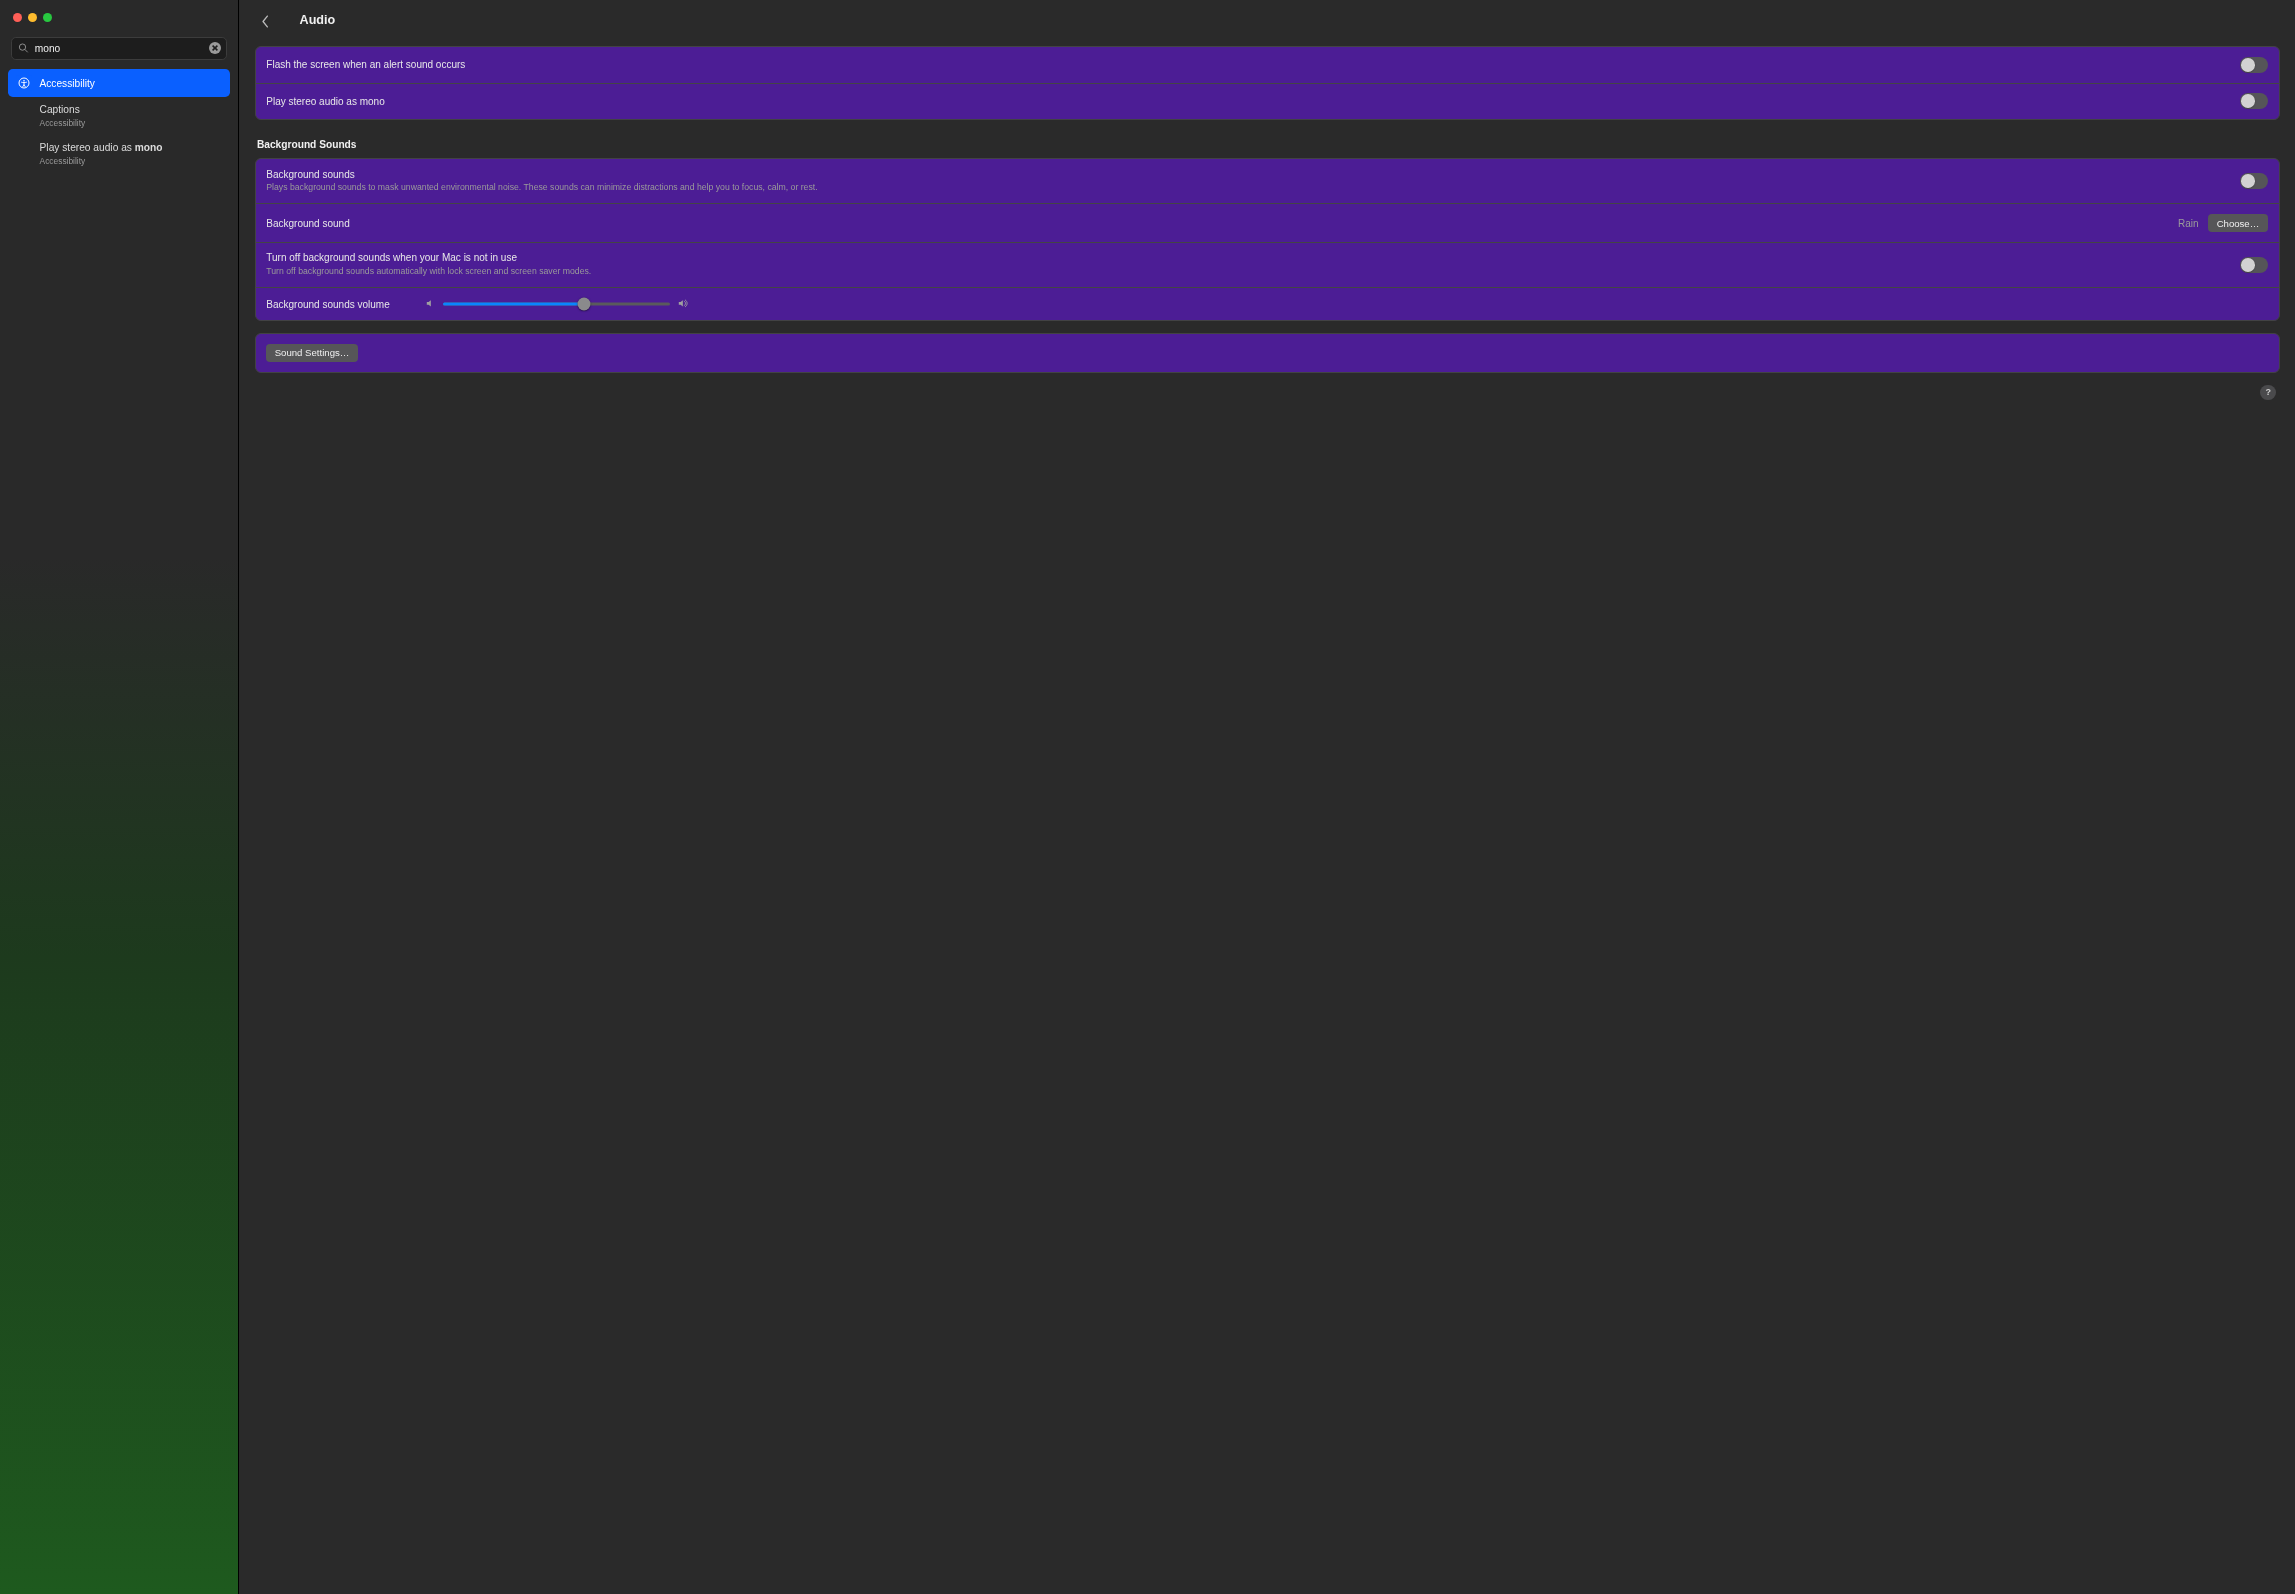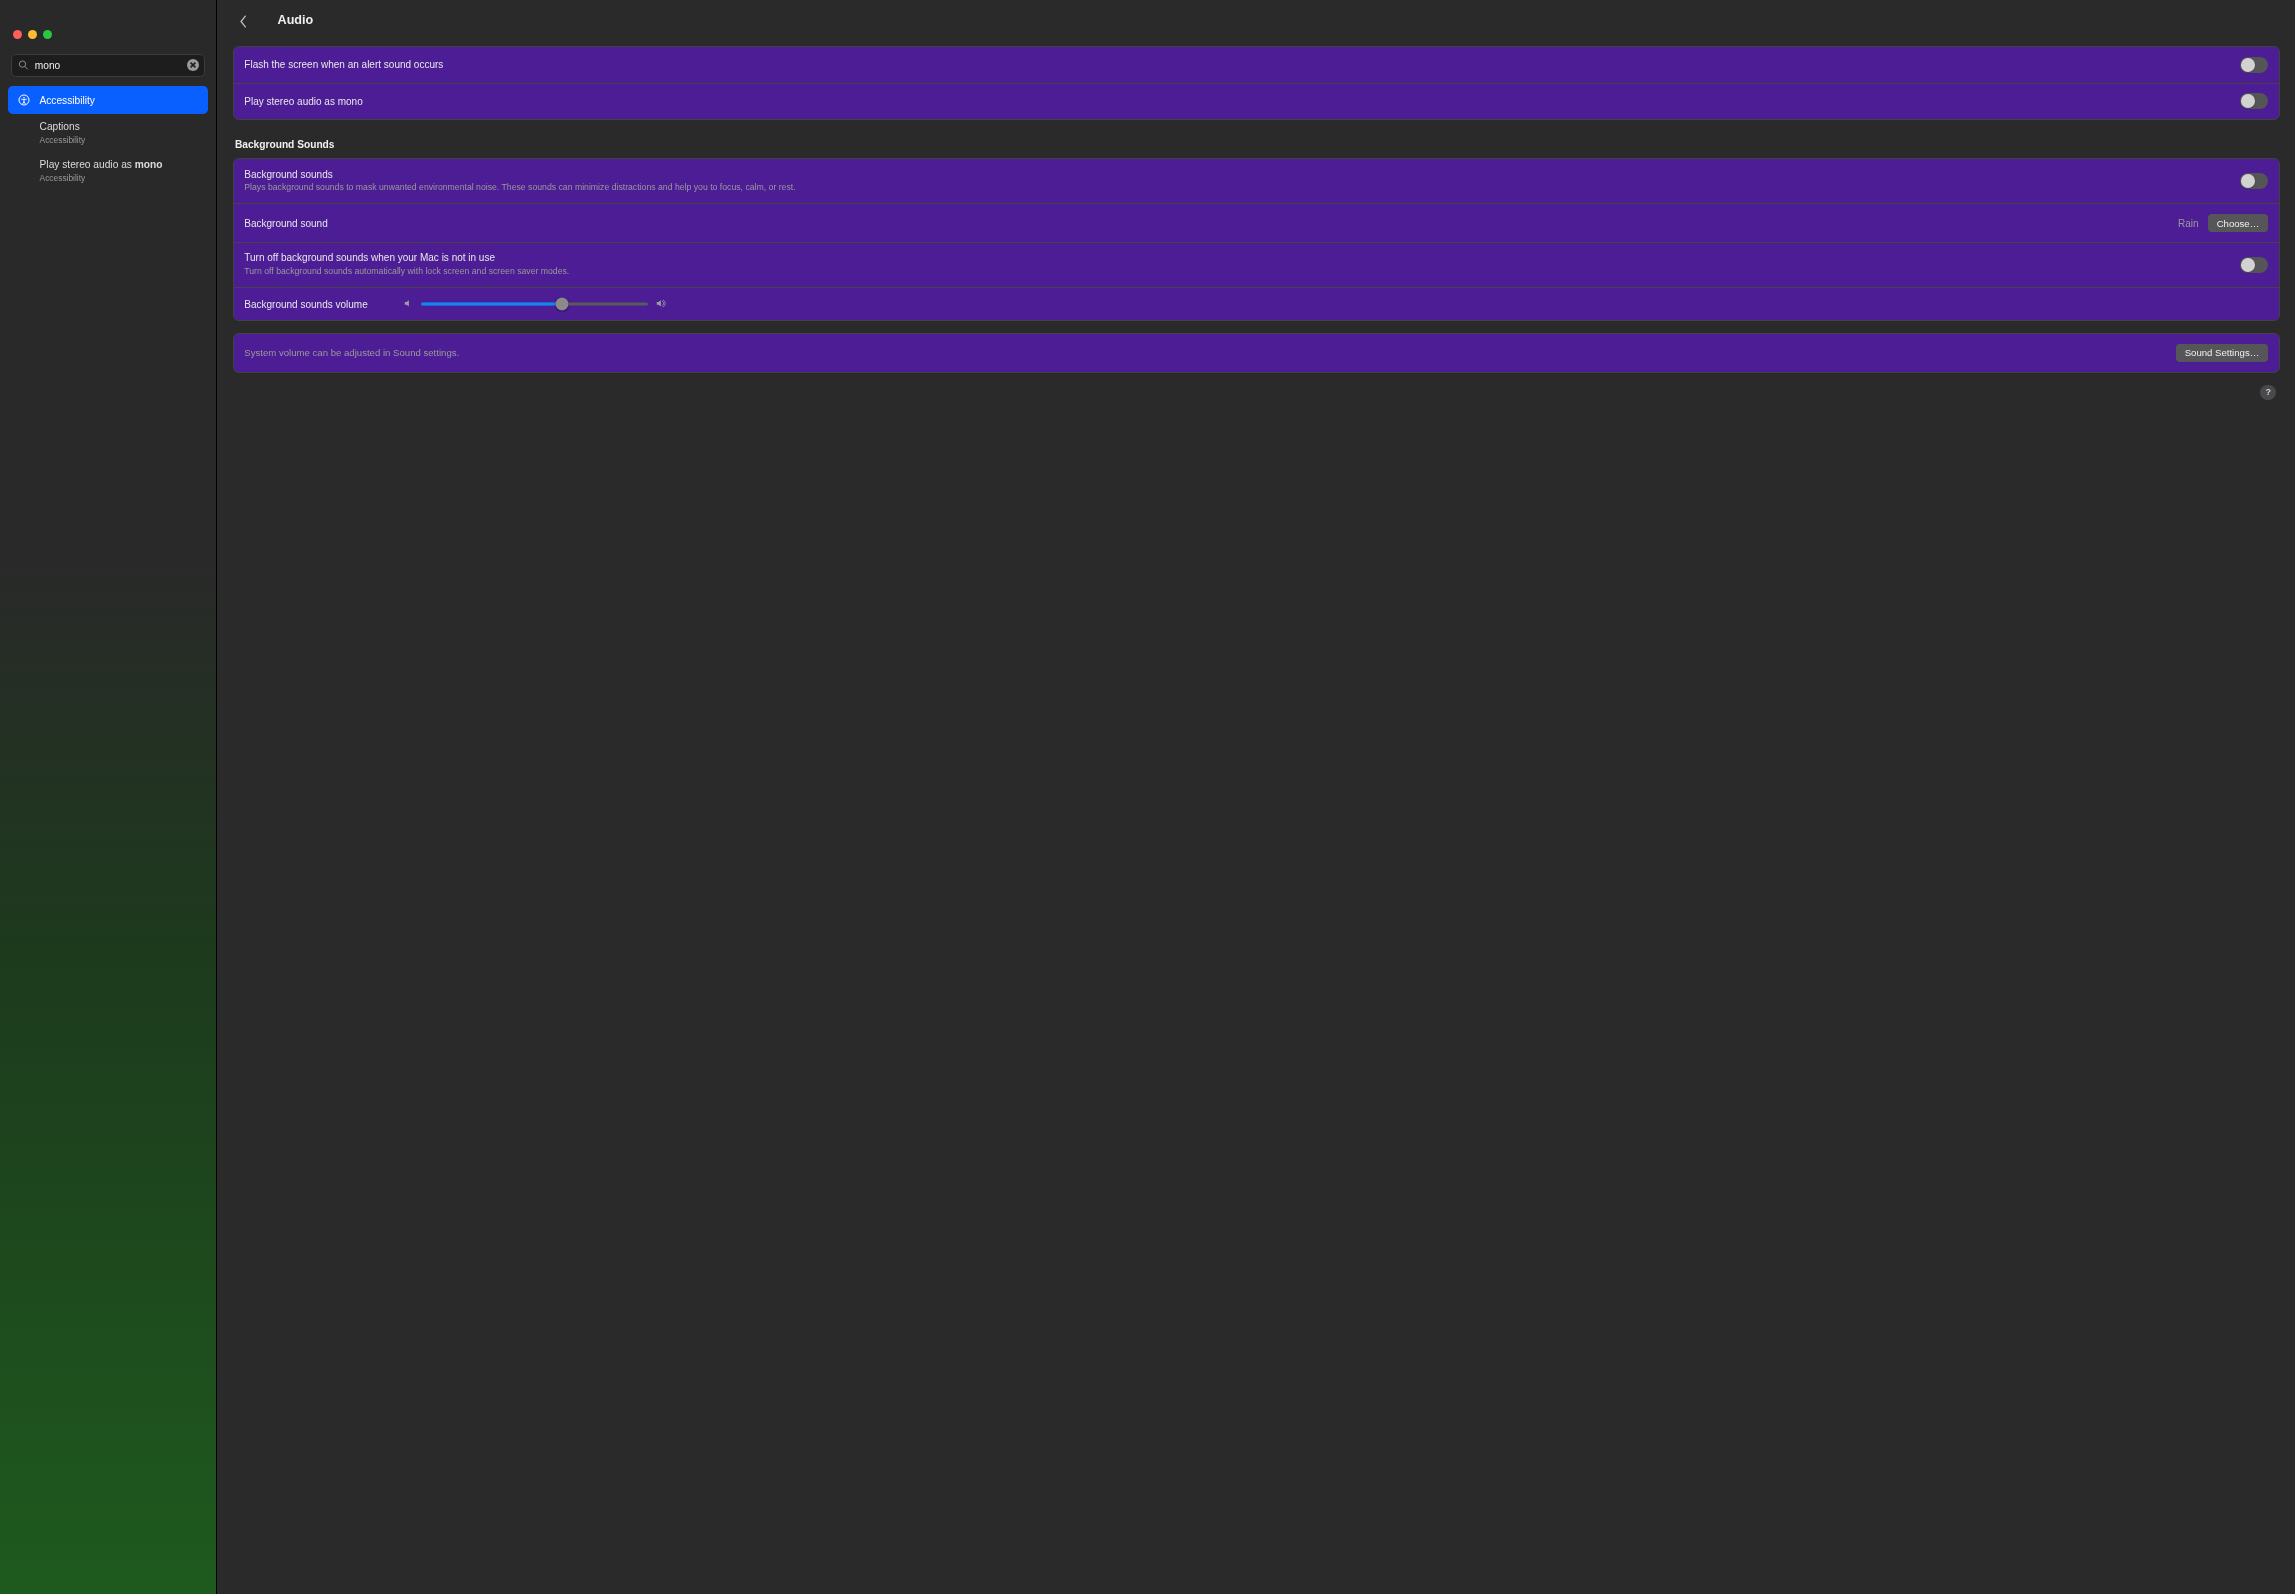--- a/index.html
+++ b/index.html
@@ -12,24 +12,24 @@
     -webkit-font-smoothing: antialiased;
   }
   .window {
     display: flex;
     width: 100%;
     height: 100%;
     min-height: 544px;
   }
   
   .sidebar {
-    width: 217px;
+    width: 239px;
     flex: none;
     background: linear-gradient(to bottom, #292929 0%, #292929 35%, #1d3a1d 60%, #1e5a1e 100%);
-    padding: 26px 0 0 0;
+    padding: 9px 0 0 0;
     border-right: 0.6px solid #000;
   }
   .traffic-lights {
     display: flex;
     gap: 6px;
     padding: 3.6px 0 15.5px 13px;
   }
   .traffic-light {
     width: 9px; height: 9px; border-radius: 50%;
     display: inline-block;
@@ -316,23 +316,20 @@
                 <path d="M4 9v6h4l5 4V5L8 9H4z"></path>
                 <path d="M16 7c1.8 1.3 3 3 3 5s-1.2 3.7-3 5" fill="none" stroke="#a0a0a0" stroke-width="2" stroke-linecap="round"></path>
                 <path d="M18.5 4.5C21 6.5 22.5 9 22.5 12s-1.5 5.5-4 7.5" fill="none" stroke="#a0a0a0" stroke-width="2" stroke-linecap="round"></path>
               </svg></span>
         </div>
       </div>
     </div>
 
     <div class="panel footer-row">
       <div class="row">
-        <div class="row-text">
-            <div class="row-title">System volume can be adjusted in Sound settings.</div>
-          </div>
         <button class="btn">Sound Settings…</button>
       </div>
     </div>
 
     <div class="help-area">
       <span class="help-btn">?</span>
     </div>
   </main>
 </div>
 

